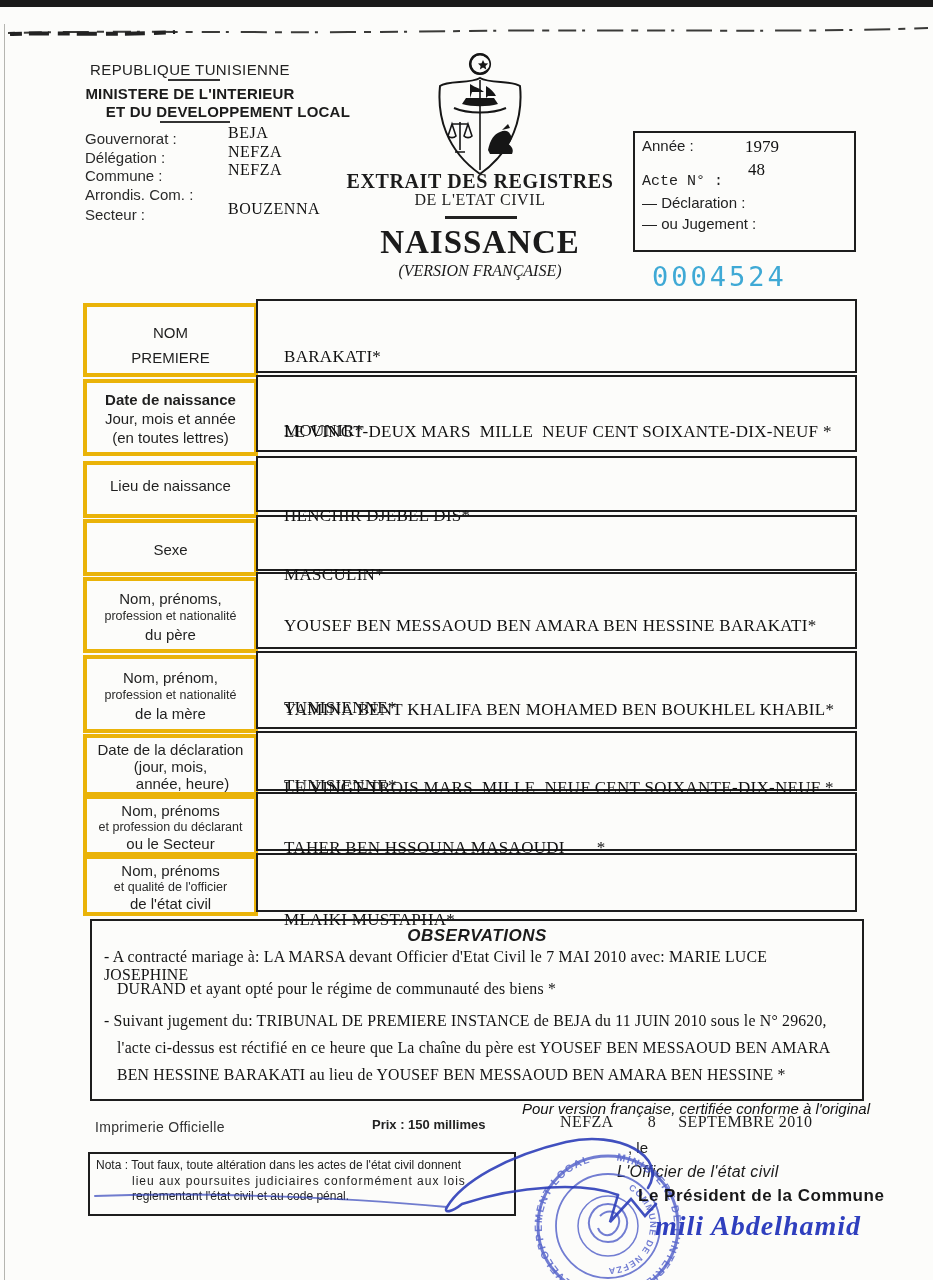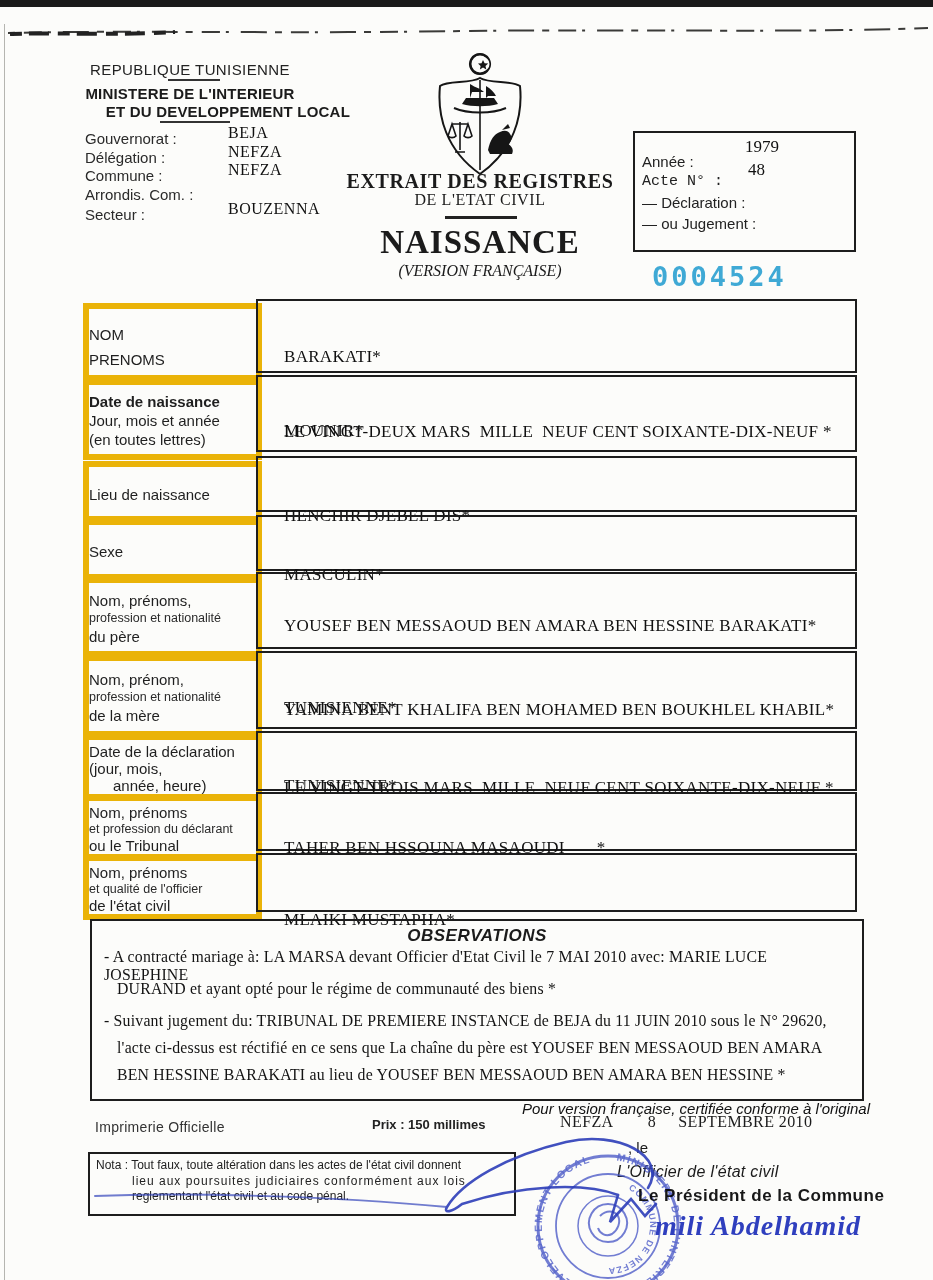--- a/index.html
+++ b/index.html
@@ -22,23 +22,23 @@
   .emblem{left:428px;top:52px;}
   .title1{left:310px;top:170px;width:340px;text-align:center;font-family:"Liberation Serif",serif;font-weight:bold;font-size:20px;letter-spacing:.6px;}
   .title2{left:310px;top:191px;width:340px;text-align:center;font-family:"Liberation Serif",serif;font-size:16px;letter-spacing:.6px;}
   .title-rule{left:445px;top:216px;width:72px;height:3px;background:#222;}
   .doctype{left:310px;top:224px;width:340px;text-align:center;font-family:"Liberation Serif",serif;font-weight:bold;font-size:33px;letter-spacing:1px;}
   .docsub{left:310px;top:262px;width:340px;text-align:center;font-family:"Liberation Serif",serif;font-style:italic;font-size:16px;}
   
   .acte-box{left:633px;top:131px;width:219px;height:117px;border:2px solid #1d1d1d;}
   .acte-box .lab{position:absolute;left:7px;font-size:15px;color:#222;}
   .acte-box .val{position:absolute;font-family:"Liberation Serif",serif;font-size:17px;color:#111;}
-  .serial{left:652px;top:261px;font-family:"DejaVu Sans Mono",monospace;font-size:27px;letter-spacing:3px;color:#3fa9d5;font-weight:bold;}
-  
-  .lbox{border:6px solid #eab308;left:83px;width:167px;}
+  .serial{left:652px;top:261px;font-family:"DejaVu Sans Mono",monospace;font-size:27px;letter-spacing:3px;color:#3fa9d5;font-weight:normal;}
+  
+  .lbox{border:4px solid #eab308;left:83px;width:167px;text-align:center;}
   .vbox{border:2px solid #1d1d1d;left:256px;width:597px;font-family:"Liberation Serif",serif;font-size:17px;letter-spacing:.3px;color:#101010;white-space:pre-wrap;}
   .vbox .vline{padding-left:26px;}
   .l1{font-size:15px;color:#1f1f1f;}
   .l1b{font-size:15px;font-weight:bold;color:#1f1f1f;}
   .lsm{font-size:12.5px;color:#2a2a2a;}
   
   .obs{left:90px;top:919px;width:770px;height:178px;border:2px solid #1d1d1d;}
   .obs-title{position:absolute;left:0;top:5px;width:100%;text-align:center;font-weight:bold;font-style:italic;font-size:17px;letter-spacing:.5px;}
   .obs-line{position:absolute;left:12px;width:745px;font-family:"Liberation Serif",serif;font-size:15.8px;letter-spacing:.2px;color:#131313;}
   .obs-cont{padding-left:13px;}
@@ -123,49 +123,49 @@
     </g>
   </svg>
 
   <div class="abs title1">EXTRAIT DES REGISTRES</div>
   <div class="abs title2">DE L'ETAT CIVIL</div>
   <div class="abs title-rule"></div>
   <div class="abs doctype">NAISSANCE</div>
   <div class="abs docsub">(VERSION FRANÇAISE)</div>
 
   <div class="abs acte-box">
-    <span class="lab" style="top:20px;">Année :</span>
+    <span class="lab" style="top:4px;">Année :</span>
     <span class="val" style="left:110px;top:4px;">1979</span>
     <span class="lab" style="top:40px;font-family:Liberation Mono, monospace;">Acte N° :</span>
     <span class="val" style="left:113px;top:27px;">48</span>
     <span class="lab" style="top:61px;">— Déclaration :</span>
     <span class="lab" style="top:82px;">— ou Jugement :</span>
   </div>
   <div class="abs serial">0004524</div>
 
   <div class="abs lbox" style="top:303px;height:66px;">
     <div class="l1" style="margin-top:17px;">NOM</div>
-    <div class="l1" style="margin-top:8px;">PRENOMS</div>
+    <div class="l1" style="margin-top:8px;">PREMIERE</div>
   </div>
   <div class="abs vbox" style="top:299px;height:70px;">
     <div class="vline" style="padding-top:6px;">BARAKATI*</div>
     <div class="vline" style="padding-top:14px;">MOUNIR*</div>
   </div>
 
   <div class="abs lbox" style="top:379px;height:69px;">
     <div class="l1b" style="margin-top:8px;">Date de naissance</div>
     <div class="l1" style="margin-top:2px;">Jour, mois et année</div>
     <div class="l1" style="margin-top:2px;">(en toutes lettres)</div>
   </div>
   <div class="abs vbox" style="top:375px;height:73px;">
     <div class="vline" style="padding-top:5px;">LE VINGT-DEUX MARS  MILLE  NEUF CENT SOIXANTE-DIX-NEUF *</div>
   </div>
 
   <div class="abs lbox" style="top:461px;height:49px;">
-    <div class="l1" style="margin-top:19px;">Lieu de naissance</div>
+    <div class="l1" style="margin-top:12px;">Lieu de naissance</div>
   </div>
   <div class="abs vbox" style="top:456px;height:52px;">
     <div class="vline" style="padding-top:8px;">HENCHIR DJEBEL DIS*</div>
   </div>
 
   <div class="abs lbox" style="top:519px;height:49px;">
     <div class="l1" style="margin-top:18px;">Sexe</div>
   </div>
   <div class="abs vbox" style="top:515px;height:52px;">
     <div class="vline" style="padding-top:8px;">MASCULIN*</div>
@@ -196,41 +196,41 @@
     <div class="l1" style="margin-top:0;">(jour, mois,</div>
     <div class="l1" style="margin-top:0;padding-left:24px;">année, heure)</div>
   </div>
   <div class="abs vbox" style="top:731px;height:56px;">
     <div class="vline" style="padding-top:5px;">LE VINGT-TROIS MARS  MILLE  NEUF CENT SOIXANTE-DIX-NEUF *</div>
   </div>
 
   <div class="abs lbox" style="top:795px;height:53px;">
     <div class="l1" style="margin-top:3px;">Nom, prénoms</div>
     <div class="lsm" style="margin-top:1px;">et profession du déclarant</div>
-    <div class="l1" style="margin-top:1px;">ou le Tribunal</div>
+    <div class="l1" style="margin-top:1px;">ou le Secteur</div>
   </div>
   <div class="abs vbox" style="top:792px;height:55px;">
     <div class="vline" style="padding-top:4px;">TAHER BEN HSSOUNA MASAOUDI       *</div>
   </div>
 
   <div class="abs lbox" style="top:855px;height:53px;">
     <div class="l1" style="margin-top:3px;">Nom, prénoms</div>
     <div class="lsm" style="margin-top:1px;">et qualité de l'officier</div>
     <div class="l1" style="margin-top:1px;">de l'état civil</div>
   </div>
   <div class="abs vbox" style="top:853px;height:55px;">
     <div class="vline" style="padding-top:15px;">MLAIKI MUSTAPHA*</div>
   </div>
 
   <div class="abs obs">
     <div class="obs-title">OBSERVATIONS</div>
     <div class="obs-line" style="top:27px;">- A contracté mariage à: LA MARSA devant Officier d'Etat Civil le 7 MAI 2010 avec: MARIE LUCE JOSEPHINE</div>
     <div class="obs-line obs-cont" style="top:59px;">DURAND et ayant opté pour le régime de communauté des biens *</div>
     <div class="obs-line" style="top:91px;">- Suivant jugement du: TRIBUNAL DE PREMIERE INSTANCE de BEJA du 11 JUIN 2010 sous le N° 29620,</div>
-    <div class="obs-line obs-cont" style="top:118px;">l'acte ci-dessus est réctifié en ce sens que  La chaîne du père est YOUSEF BEN MESSAOUD BEN AMARA</div>
+    <div class="obs-line obs-cont" style="top:118px;">l'acte ci-dessus est réctifié en ce heure que  La chaîne du père est YOUSEF BEN MESSAOUD BEN AMARA</div>
     <div class="obs-line obs-cont" style="top:145px;">BEN HESSINE BARAKATI au lieu de YOUSEF BEN MESSAOUD BEN AMARA BEN HESSINE *</div>
   </div>
 
   <div class="abs cert">Pour version française, certifiée conforme à l'original</div>
   <div class="abs place-date">NEFZA        8     SEPTEMBRE 2010</div>
   <div class="abs imprimerie">Imprimerie Officielle</div>
   <div class="abs prix">Prix : 150 millimes</div>
   <div class="abs le">, le</div>
   <div class="abs officier">L'Officier de l'état civil</div>
 

